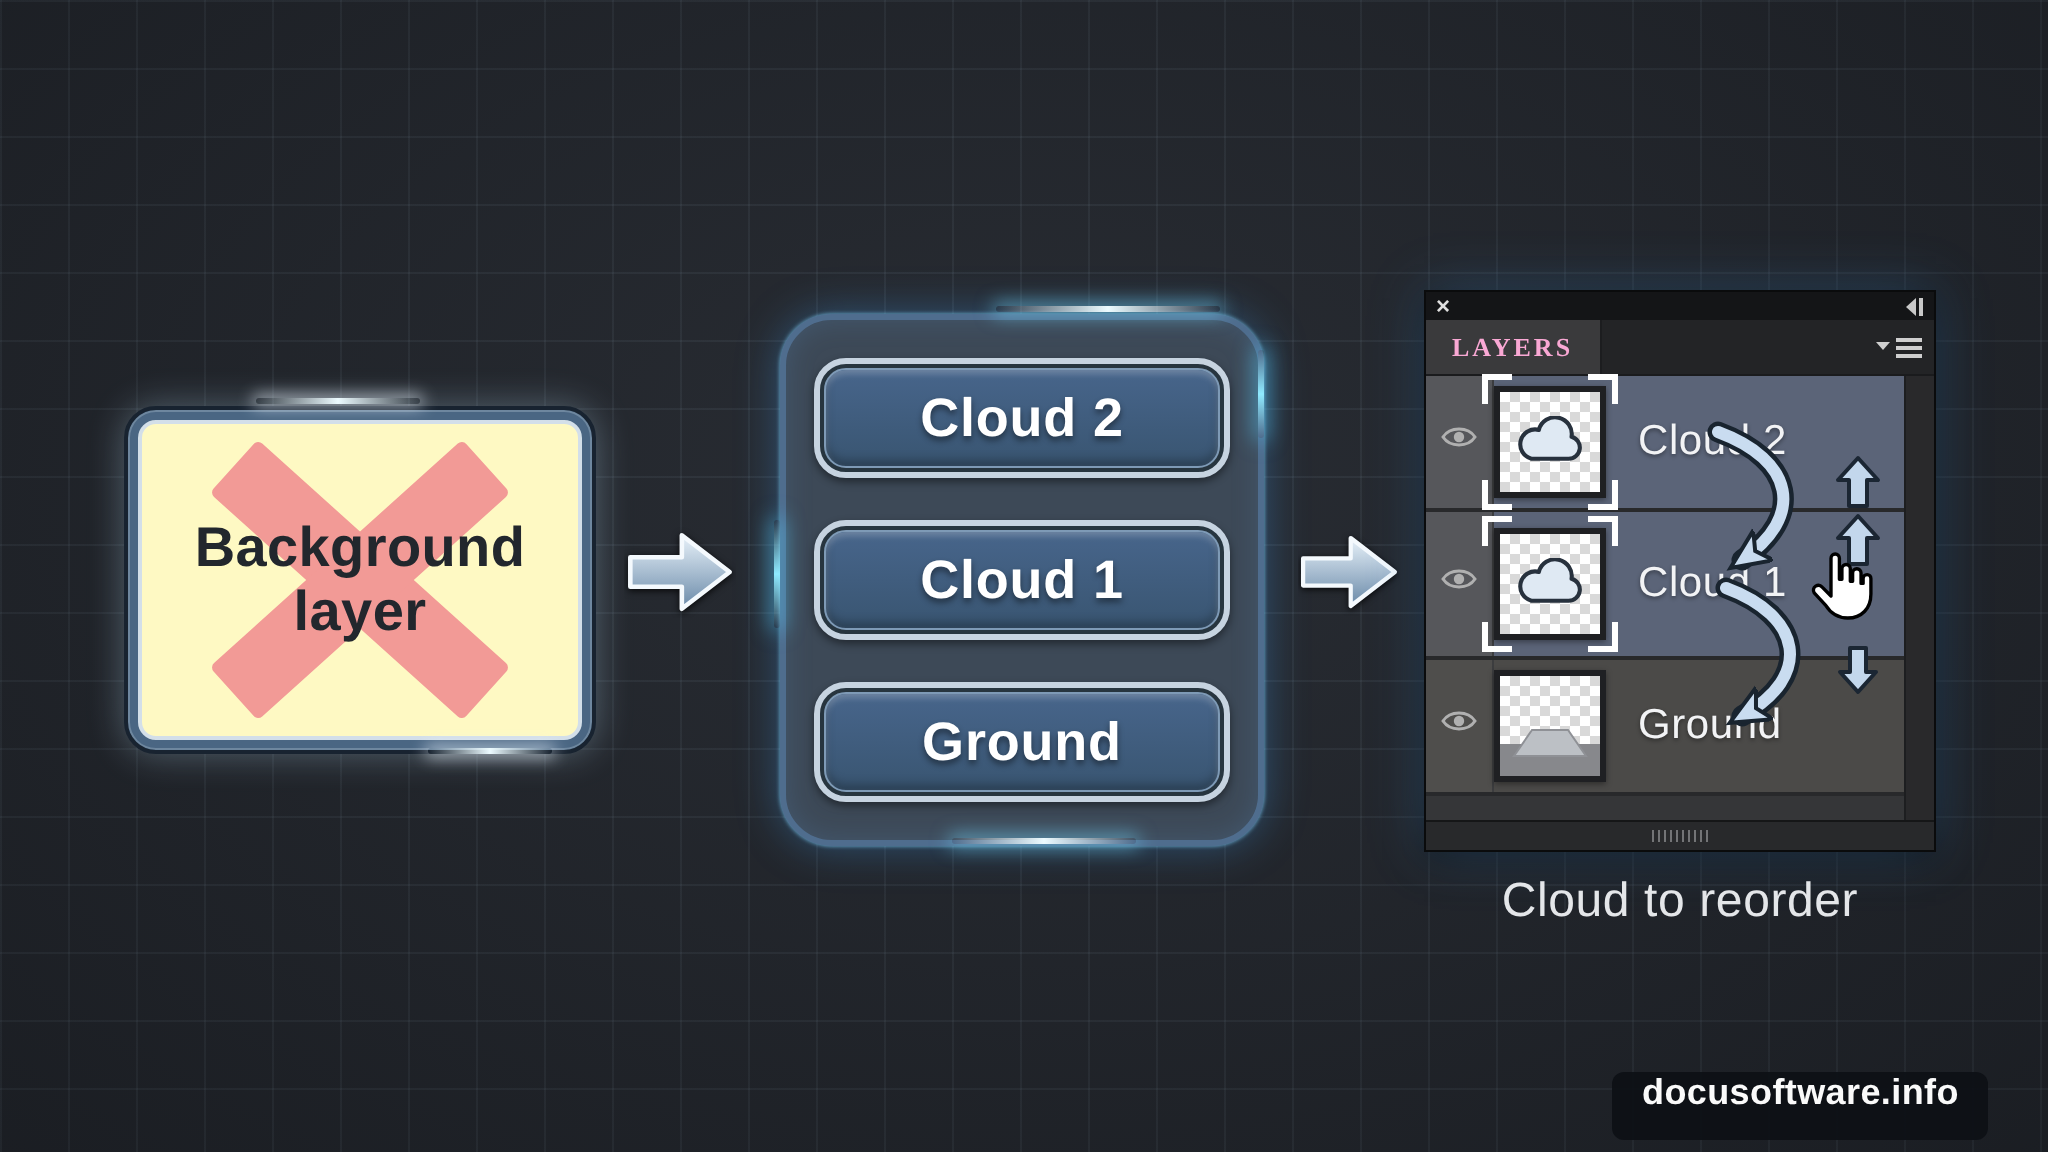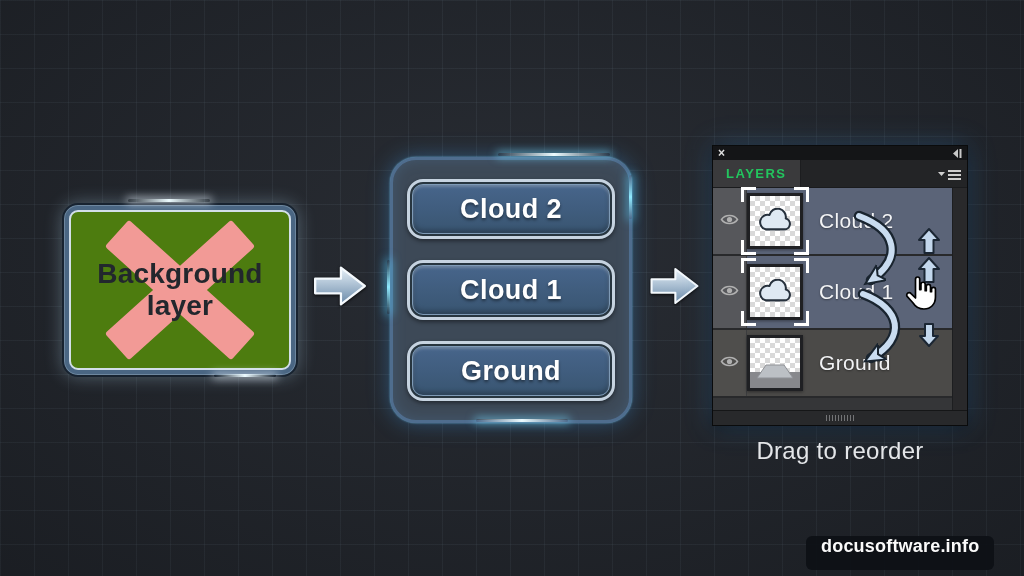--- a/index.html
+++ b/index.html
@@ -14,21 +14,21 @@
   }
   .vignette{position:absolute;inset:0;pointer-events:none;
     background:radial-gradient(900px 560px at 50% 42%, rgba(255,255,255,.03), rgba(0,0,0,.28) 95%);}
 
   
   .card{position:absolute;left:62px;top:203px;width:236px;height:174px;box-sizing:border-box;
     background:linear-gradient(155deg,#5d7априб 0%,#4a6683 100%);
     background:#4a6683;border:2px solid #182330;border-radius:16px;padding:5px;
     box-shadow:0 0 18px rgba(190,230,255,.32), inset 0 0 0 1px rgba(220,235,245,.25);}
   .card-inner{position:relative;width:100%;height:100%;box-sizing:border-box;
-    background:#4d7c0f;border:2px solid #d3dfe9;border-radius:9px;
+    background:#fef9c3;border:2px solid #d3dfe9;border-radius:9px;
     display:flex;align-items:center;justify-content:center;overflow:hidden;}
   .xbar{position:absolute;left:50%;top:50%;width:170px;height:36px;border-radius:3px;
     background:#f29a96;z-index:1;}
   .xbar.a{transform:translate(-50%,-50%) rotate(42deg);}
   .xbar.b{transform:translate(-50%,-50%) rotate(-42deg);}
   .card-label{position:relative;z-index:2;width:200px;text-align:center;
     font-size:28px;font-weight:bold;line-height:1.15;color:#22272d;letter-spacing:.2px;}
 
   
   .streak{position:absolute;height:3px;border-radius:3px;pointer-events:none;
@@ -61,21 +61,21 @@
   .lp{position:absolute;left:712px;top:145px;width:256px;height:281px;box-sizing:border-box;
     background:#323335;border:1px solid #0a0b0c;display:flex;flex-direction:column;
     box-shadow:0 0 26px rgba(70,150,220,.30), 0 4px 14px rgba(0,0,0,.5);}
   .lp-titlebar{height:14px;background:#141517;display:flex;align-items:center;
     justify-content:space-between;padding:0 5px;flex:0 0 auto;}
   .lp-close{color:#e0e0e0;font-size:12px;font-weight:bold;line-height:10px;cursor:pointer;}
   .lp-tabs{height:27px;background:#232426;border-bottom:1px solid #1a1b1d;display:flex;
     align-items:stretch;flex:0 0 auto;position:relative;}
   .lp-tab{background:#3a3a3c;border-right:1px solid #1c1d1f;display:flex;align-items:center;
     padding:0 13px;cursor:pointer;}
-  .lp-tab-label{color:#22c55e;font-size:13px;font-weight:bold;letter-spacing:1.5px;}
+  .lp-tab-label{color:#f9a8d4;font-size:13px;font-weight:bold;letter-spacing:1.5px;font-family:Liberation Serif, serif;}
   .lp-menu{position:absolute;right:6px;top:7px;cursor:pointer;}
   .lp-body{flex:1;display:flex;min-height:0;}
   .lp-rows{flex:1;display:flex;flex-direction:column;background:#353638;}
   .lp-scroll{width:14px;background:#29292b;border-left:1px solid #1d1e20;}
   .lrow{display:flex;align-items:center;box-sizing:border-box;border-bottom:2px solid #28292b;cursor:pointer;}
   .lrow.sel{background:#5b6478;}
   .lrow.plain{background:#4b4a48;}
   .eye-cell{width:33px;align-self:stretch;display:flex;align-items:center;justify-content:center;
     flex:0 0 auto;}
   .lrow.sel .eye-cell{background:#56575b;border-right:1px solid #3c3d3f;}
@@ -291,17 +291,17 @@
     <g transform="translate(206,177)">
       <polygon points="10,23 1,13 6,13 6,1 14,1 14,13 19,13" fill="#c3d7ec" stroke="#1b2633" stroke-width="2" stroke-linejoin="round"></polygon>
     </g>
 
     <g transform="translate(192,131)">
       <path d="M10 2c0-1.2.9-2 2-2s2 .8 2 2v10h1.2V7c0-1.1.9-2 2-2s2 .9 2 2v6h1.1v-4c0-1.1.9-2 2-2s2 .9 2 2v5h1v-2.3c0-1 .8-1.9 1.9-1.9 1 0 1.8.8 1.8 1.9V19c0 7-4.5 11.5-11 11.5-5 0-8-2-10.5-6L2 18.5c-.7-1.1-.4-2.5.7-3.2 1-.6 2.3-.4 3.1.5L10 20V2z" transform="scale(1.05)" fill="#ffffff" stroke="#000000" stroke-width="1.6" stroke-linejoin="round"></path>
     </g>
   </svg>
 </div>
 
-<div class="caption">Drag to reorder</div>
+<div class="caption">Cloud to reorder</div>
 
 <div class="watermark">
   <span class="watermark-label">docusoftware.info</span>
 </div>
 
 </body></html>

